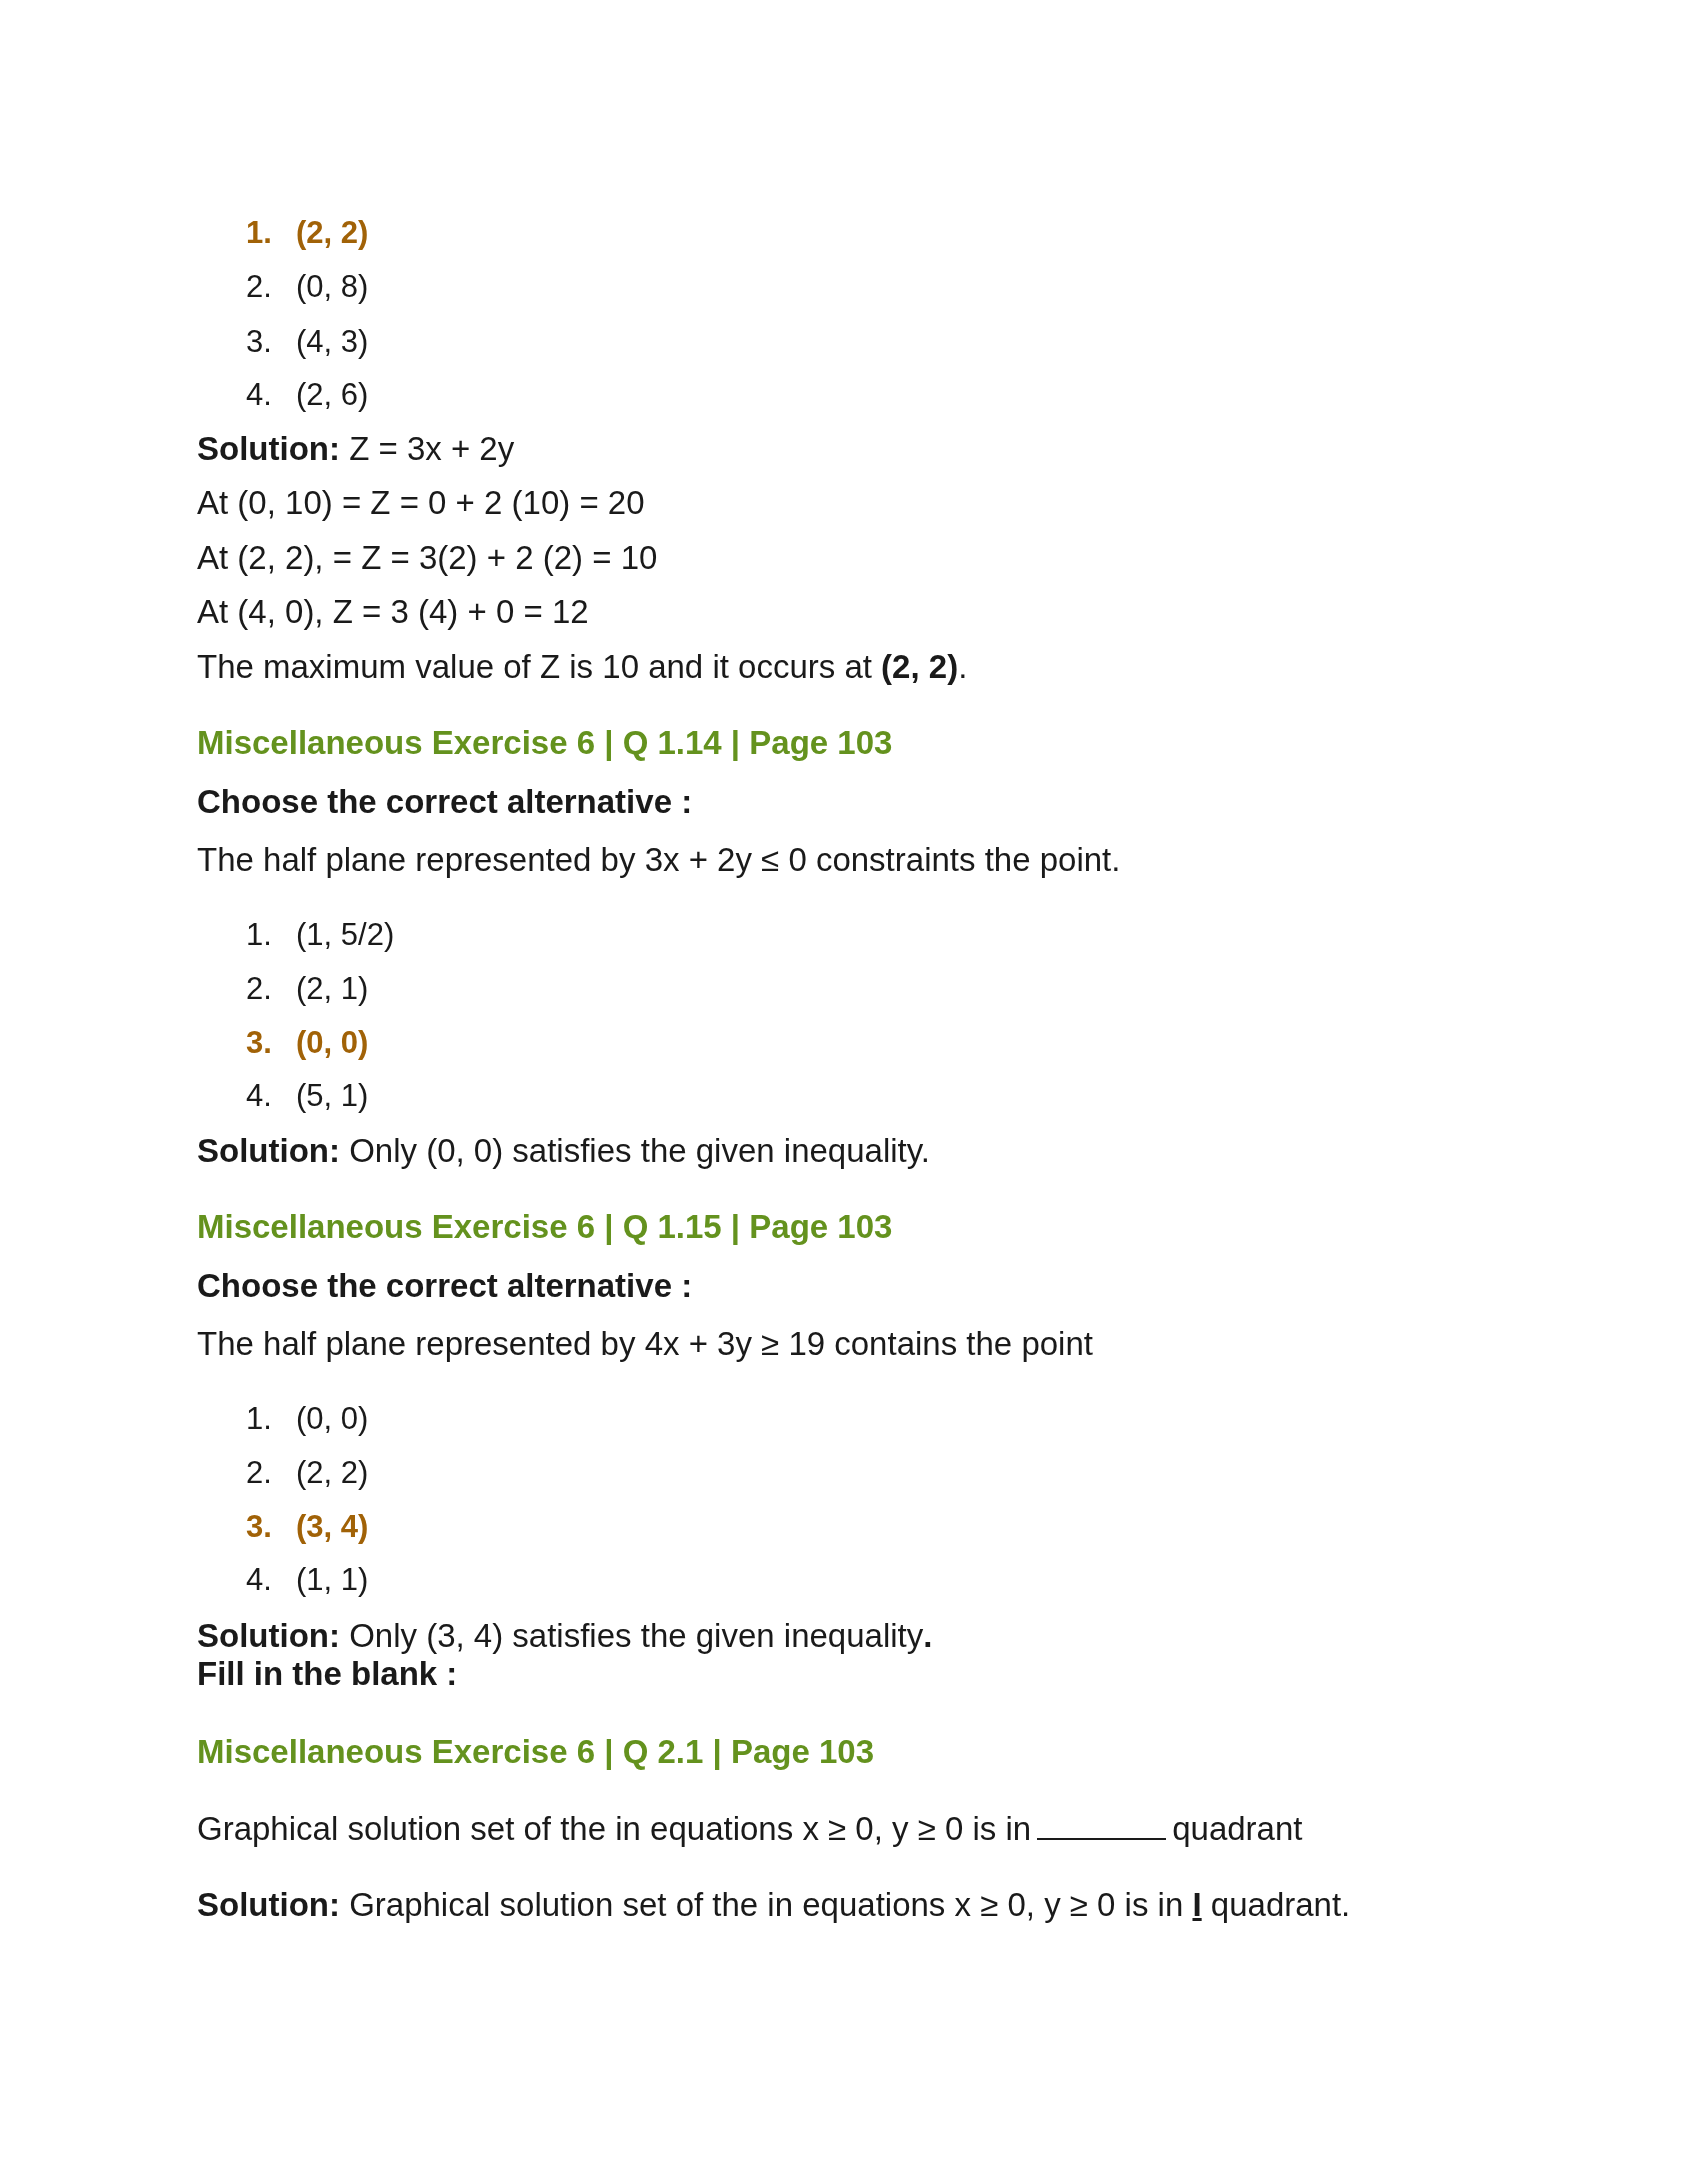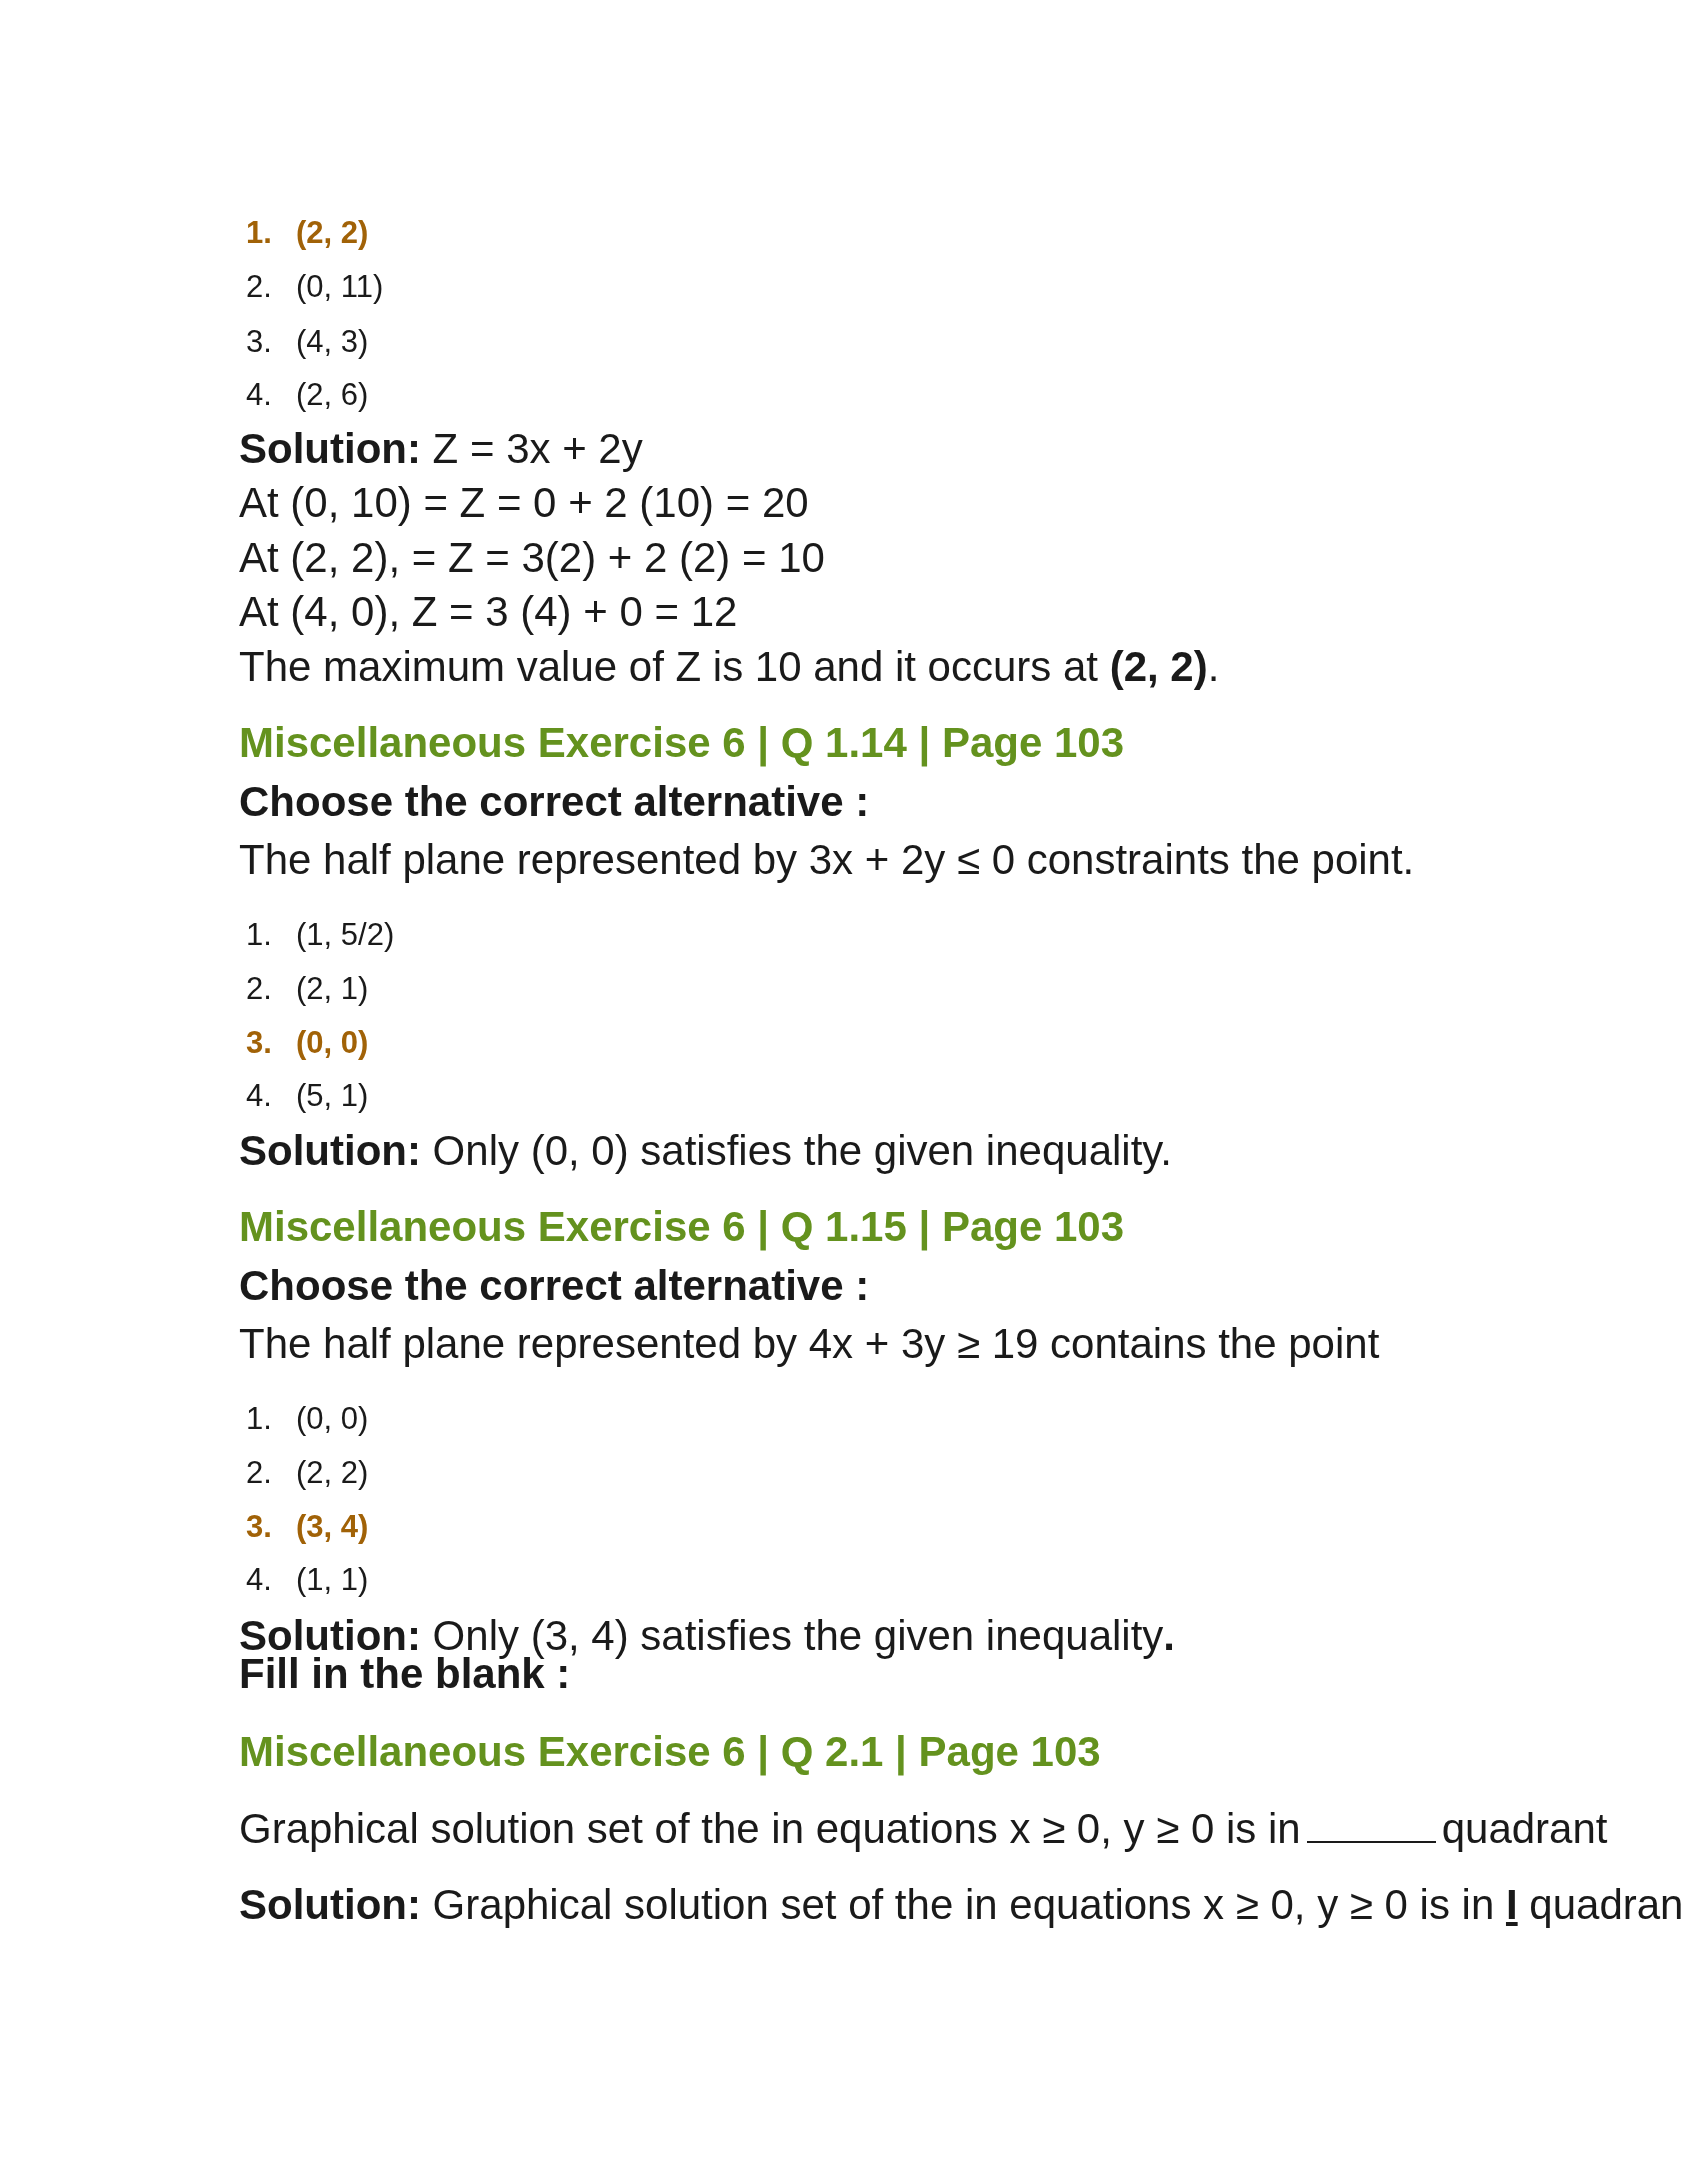--- a/index.html
+++ b/index.html
@@ -1,34 +1,34 @@
 <!DOCTYPE html>
 <html><head>
 <meta charset="utf-8">
 <style>
   html, body { margin: 0; padding: 0; background: #ffffff; }
   body { width: 1683px; height: 2178px; position: relative; overflow: hidden;
          font-family: "Liberation Sans", sans-serif; color: #1a1a1a; }
-  .line { position: absolute; left: 197px; font-size: 42px; line-height: 40px; white-space: nowrap; margin-left: 42px; }
+  .line { position: absolute; left: 197px; font-size: 33px; line-height: 40px; white-space: nowrap; }
   .green { color: #a16207; }
   .bold { font-weight: bold; }
   .opt { position: absolute; left: 246px; font-size: 31px; line-height: 40px; white-space: nowrap; }
   .opt .num { display: inline-block; width: 50px; }
   .heading { font-weight: bold; color: #64921e; text-align: center; }
   .blank { display: inline-block; width: 129px; border-bottom: 2px solid #1a1a1a; height: 26px; vertical-align: baseline; margin: 0 6px; }
   u.ans { text-decoration: underline; font-weight: bold; }
 </style>
 </head>
 <body>
 
 <div class="opt green bold" style="top:213px">
   <span class="num">1.</span><span>(2, 2)</span>
 </div>
 <div class="opt" style="top:267px">
-  <span class="num">2.</span><span>(0, 11)</span>
+  <span class="num">2.</span><span>(0, 8)</span>
 </div>
 <div class="opt" style="top:322px">
   <span class="num">3.</span><span>(4, 3)</span>
 </div>
 <div class="opt" style="top:375px">
   <span class="num">4.</span><span>(2, 6)</span>
 </div>
 
 <div class="line" style="top:429px">
   <span class="bold">Solution:</span><span> Z = 3x + 2y</span>

